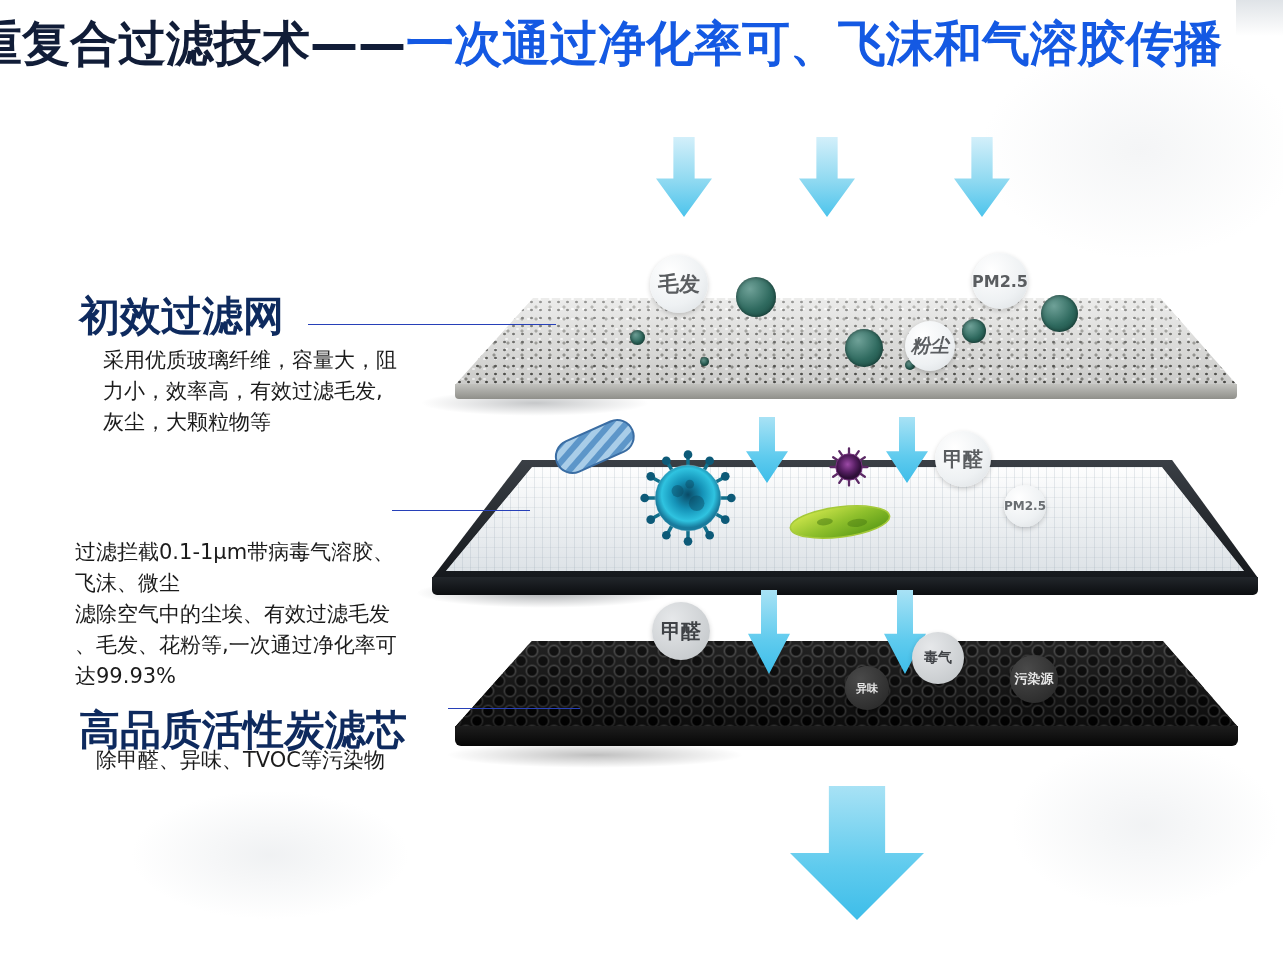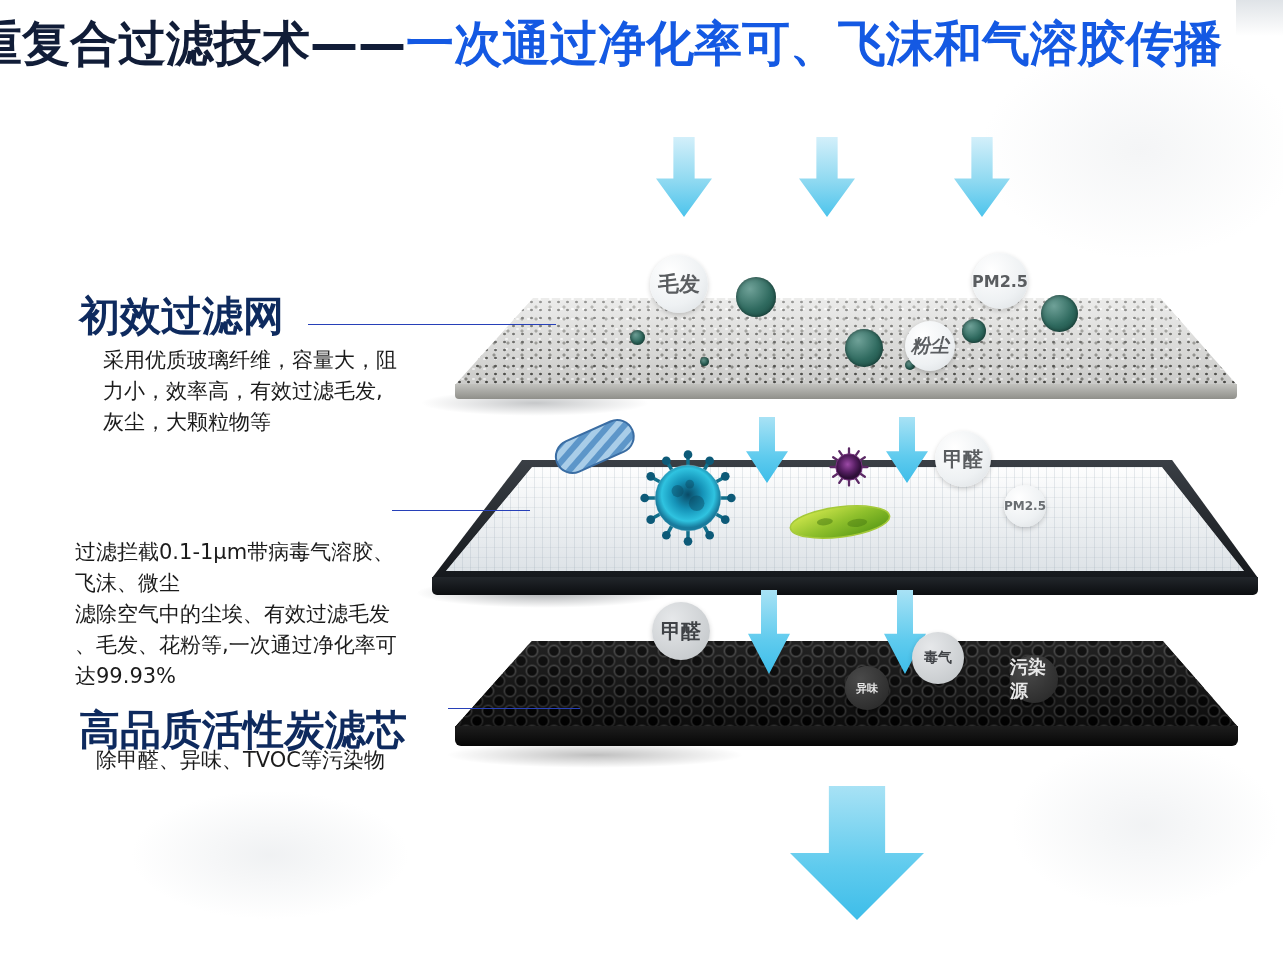--- a/index.html
+++ b/index.html
@@ -240,19 +240,19 @@
 
   <div class="badge gray" style="left:652px;top:602px;width:58px;height:58px;font-size:20px;">
     <span>甲醛</span>
     </div>
   <div class="badge dark" style="left:813px;top:666px;width:44px;height:44px;font-size:11px;margin-left:32px;">
     <span>异味</span>
     </div>
   <div class="badge gray" style="left:912px;top:632px;width:52px;height:52px;font-size:14px;">
     <span>毒气</span>
     </div>
-  <div class="badge dark" style="left:1010px;top:655px;width:48px;height:48px;font-size:18px;">
+  <div class="badge dark" style="left:1010px;top:655px;width:48px;height:48px;font-size:13px;">
     <span>污染源</span>
     </div>
 
   <div class="arrow big grad-b z1" style="left:790px;top:786px;width:134px;height:134px;"></div>
 
 </div>
 
 </body></html>

